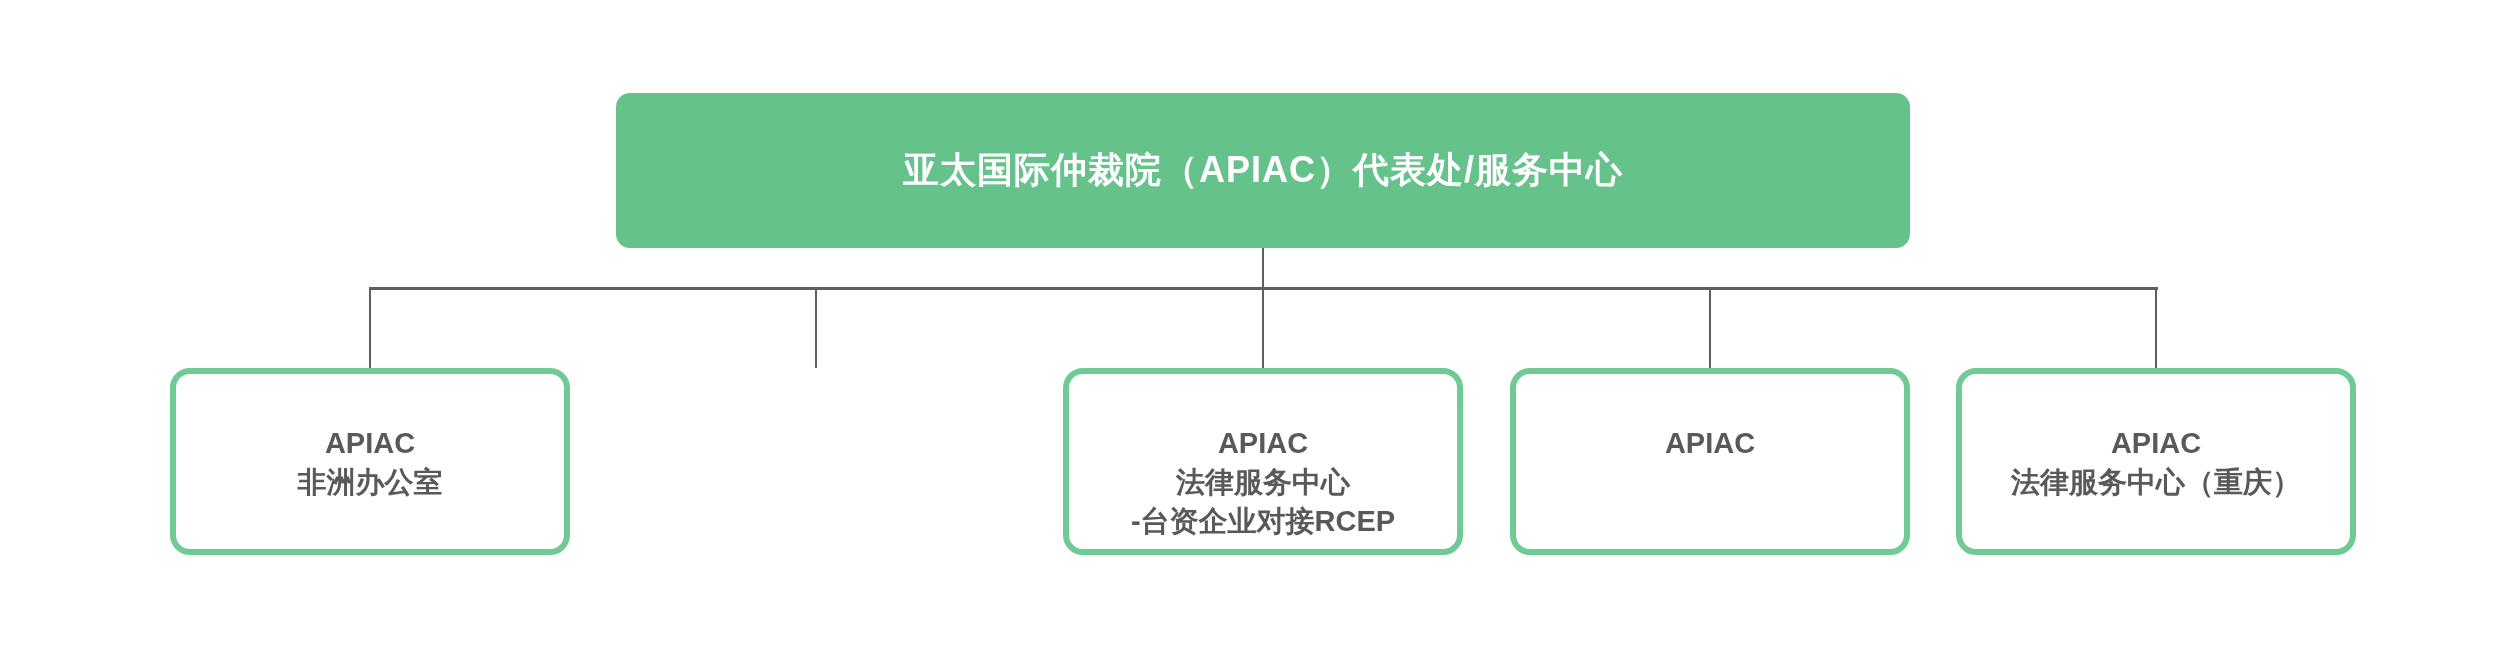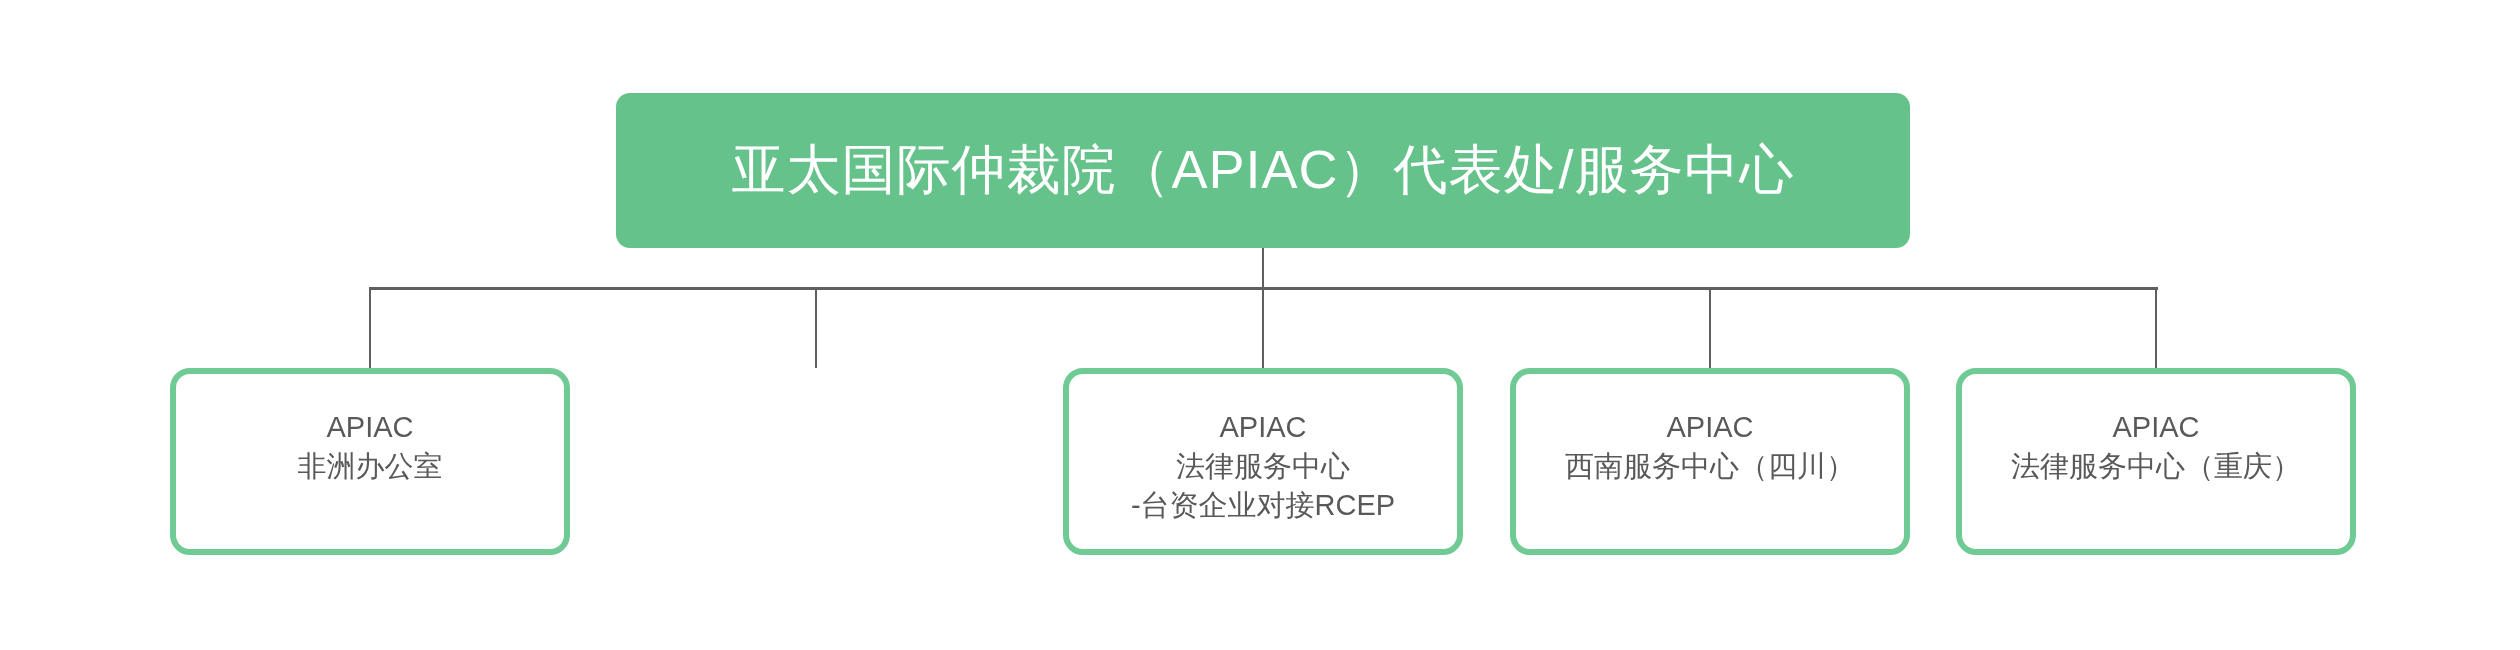--- a/index.html
+++ b/index.html
@@ -34,22 +34,22 @@
     width: 1294px;
     height: 155px;
     background: var(--root-fill);
     border-radius: 14px;
     display: flex;
     align-items: center;
     justify-content: center;
   }
   .root-node .root-label {
     color: var(--root-text);
-    font-size: 54px;
-    font-weight: 400;
+    font-size: 36px;
+    font-weight: 700;
     letter-spacing: 1px;
     white-space: nowrap;
   }
 
   
   .connector { position: absolute; background: var(--connector); }
   .conn-stub       { left: 1262px; top: 248px; width: 2px; height: 40px; }
   .conn-horizontal { left: 369px;  top: 287px; width: 1789px; height: 3px; }
   .conn-drop       { top: 288px; width: 2px; height: 80px; }
   .conn-drop.d1 { left: 369px;  }
@@ -60,22 +60,23 @@
 
   
   .child-node {
     position: absolute;
     top: 368px;
     width: 400px;
     height: 187px;
     background: var(--child-bg);
     border: 6px solid var(--child-border);
     border-radius: 20px;
-    padding-top: 34px;
+    padding-top: 50px;
     text-align: center;
+    font-weight: bold;
   }
   .child-node.c1 { left: 170px;  }
   .child-node.c2 { left: 616px;  }
   .child-node.c3 { left: 1063px; }
   .child-node.c4 { left: 1510px; }
   .child-node.c5 { left: 1956px; }
   .child-node .node-line {
     display: block;
     color: var(--child-text);
     font-size: 29px;
@@ -107,21 +108,20 @@
 
 
   <div class="child-node c3">
     <span class="node-line">APIAC</span>
     <span class="node-line">法律服务中心</span>
     <span class="node-line">-台资企业对接RCEP</span>
   </div>
 
   <div class="child-node c4">
     <span class="node-line">APIAC</span>
-    <span class="node-line">西南服务中心（四川）</span>
   </div>
 
   <div class="child-node c5">
     <span class="node-line">APIAC</span>
     <span class="node-line">法律服务中心（重庆）</span>
   </div>
 
 </div>
 
 </body></html>

